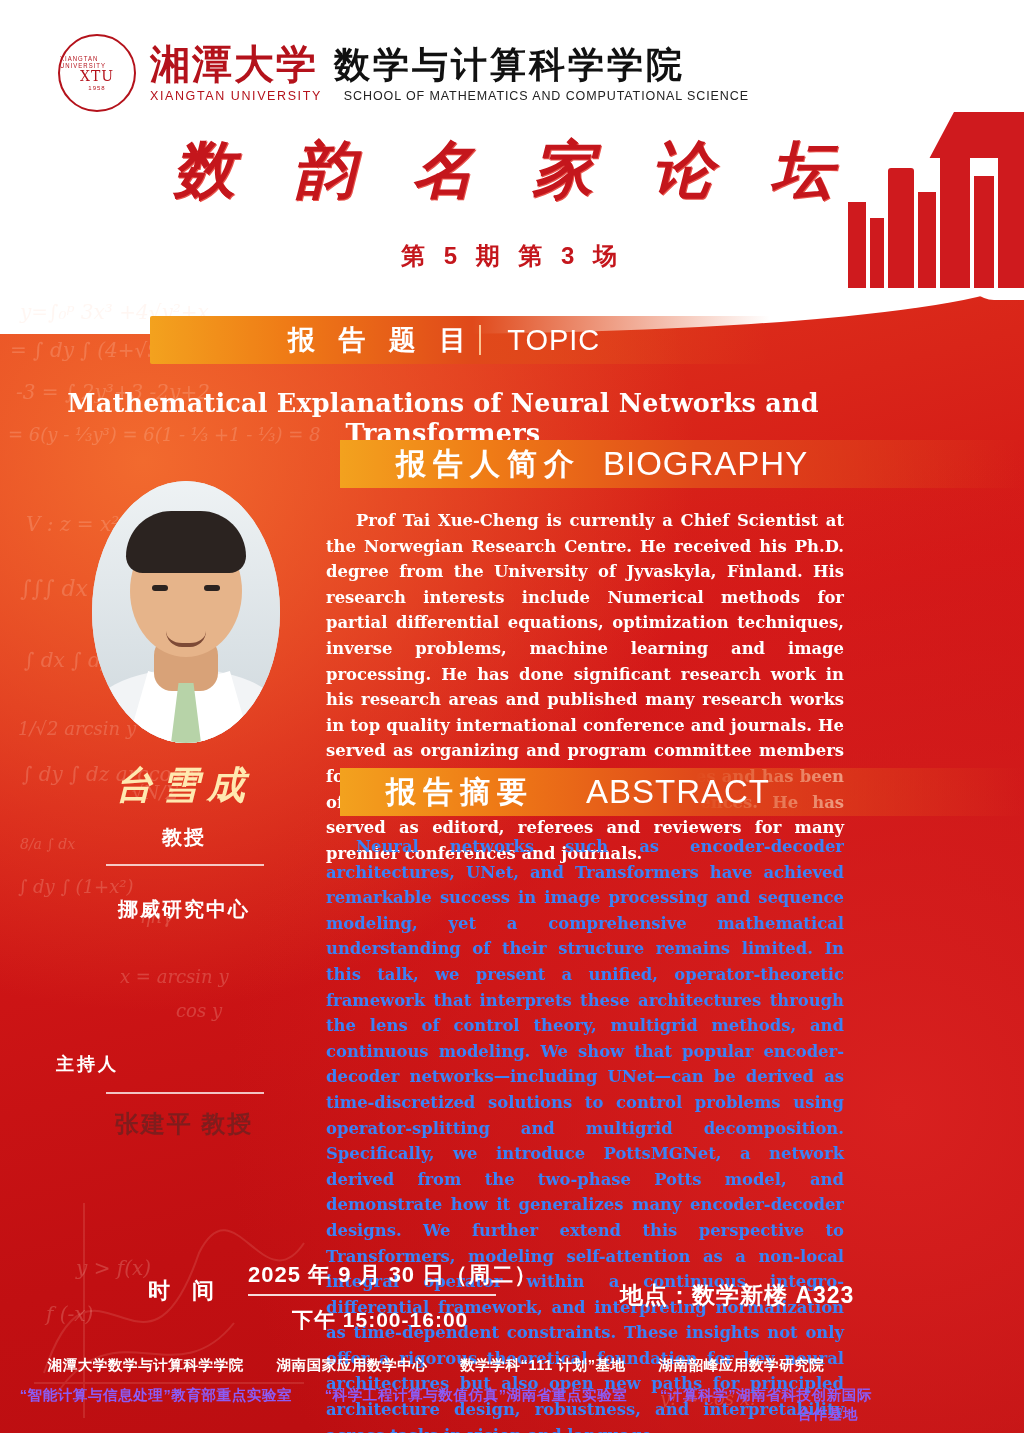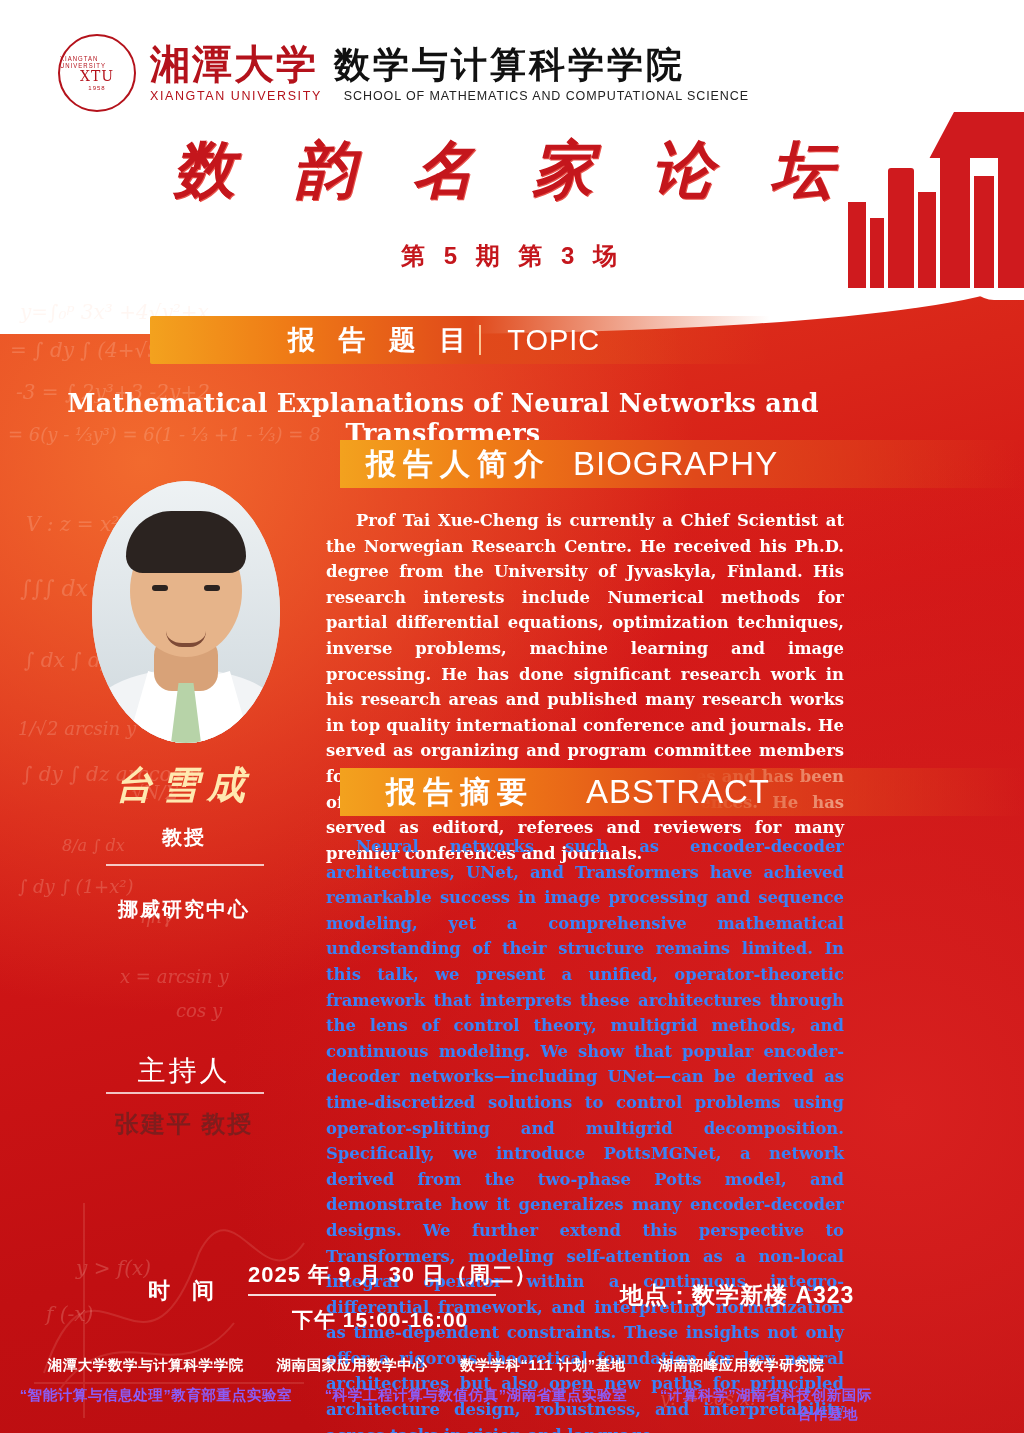--- a/index.html
+++ b/index.html
@@ -102,21 +102,21 @@
   .banner .divider{width:2px;height:30px;background:#ffd9a8;margin:0 12px 0 6px;opacity:.85;}
 
   #topic-banner{position:absolute;left:150px;top:40px;width:620px;border-radius:2px;}
   #topic-banner .cn{margin-left:138px;}
   .topic-text{
     position:absolute;left:60px;right:46px;top:112px;text-align:center;
     font-family:"DejaVu Serif", serif;font-weight:bold;color:#fff;font-size:25.5px;letter-spacing:.2px;
   }
 
   #bio-banner{position:absolute;left:340px;top:164px;width:684px;}
-  #bio-banner .cn{margin-left:26px;font-size:30px;}
+  #bio-banner .cn{margin-left:56px;font-size:30px;}
   #bio-banner .en{font-size:33px;margin-left:22px;}
 
   .bio-text{
     position:absolute;left:326px;right:28px;top:232px;
     color:#fff;font-family:"DejaVu Serif",serif;font-weight:bold;
     font-size:16.4px;line-height:25.6px;text-align:justify;text-indent:30px;
   }
 
   #abs-banner{position:absolute;left:340px;top:492px;width:684px;}
   #abs-banner .cn{margin-left:46px;font-size:30px;}
@@ -154,22 +154,22 @@
   .sp-title{
     position:absolute;left:56px;width:256px;top:548px;text-align:center;
     color:#fff;font-size:20px;font-weight:bold;letter-spacing:2px;
   }
   .hr1{position:absolute;left:106px;width:158px;top:588px;height:2px;background:rgba(255,255,255,.75);}
   .sp-org{
     position:absolute;left:56px;width:256px;top:620px;text-align:center;
     color:#fff;font-size:20px;font-weight:bold;letter-spacing:2px;
   }
   .host-label{
-    position:absolute;left:56px;width:256px;top:776px;text-align:center;
-    color:#fff;font-size:28px;font-weight:normal;letter-spacing:3px;
+    position:absolute;left:56px;width:256px;top:776px;text-align:left;
+    color:#fff;font-size:18px;font-weight:bold;letter-spacing:3px;
   }
   .hr2{position:absolute;left:106px;width:158px;top:816px;height:2px;background:rgba(255,255,255,.75);}
   .host-name{
     position:absolute;left:56px;width:256px;top:832px;text-align:center;
     color:#7f1d1d;font-size:24px;font-weight:bold;letter-spacing:2px;
   }
 
   
   .time-label{
     position:absolute;left:148px;top:1000px;color:#fff;font-size:22px;font-weight:bold;letter-spacing:8px;
@@ -248,21 +248,21 @@
       <span style="left:20px;top:24px;font-size:20px;">y=∫₀ᵖ 3x³ +4√y²+x</span>
       <span style="left:10px;top:62px;font-size:20px;">= ∫ dy ∫ (4+√9x²+y²)</span>
       <span style="left:16px;top:104px;font-size:20px;">-3 = ∫ 2y³+3 -2y+2</span>
       <span style="left:8px;top:148px;font-size:18px;">= 6(y - ⅓y³) = 6(1 - ⅓ +1 - ⅓) = 8</span>
       <span style="left:26px;top:236px;font-size:20px;">V : z = x²</span>
       <span style="left:20px;top:300px;font-size:22px;">∫∫∫ dx</span>
       <span style="left:24px;top:372px;font-size:20px;">∫ dx ∫ dy = 2</span>
       <span style="left:18px;top:442px;font-size:18px;">1/√2   arcsin y</span>
       <span style="left:22px;top:486px;font-size:20px;">∫ dy ∫ dz  arccos y</span>
       <span style="left:132px;top:506px;font-size:18px;">√N/Σ</span>
-      <span style="left:20px;top:560px;font-size:16px;margin-left:42px;">8/a  ∫ dx</span>
+      <span style="left:20px;top:560px;font-size:14px;">8/a  ∫ dx</span>
       <span style="left:18px;top:600px;font-size:18px;">∫ dy ∫ (1+x²)</span>
       <span style="left:140px;top:630px;font-size:18px;">ηhγ</span>
       <span style="left:120px;top:690px;font-size:18px;">x = arcsin y</span>
       <span style="left:176px;top:724px;font-size:18px;">cos y</span>
       <span style="left:40px;top:980px;font-size:20px;margin-left:36px;">y &gt; f(x)</span>
       <span style="left:46px;top:1026px;font-size:20px;">f (-x)</span>
       <span style="left:660px;top:1112px;font-size:18px;">y! = cos x!</span>
     </div>
 
     <svg class="graph" viewBox="0 0 290 240">

